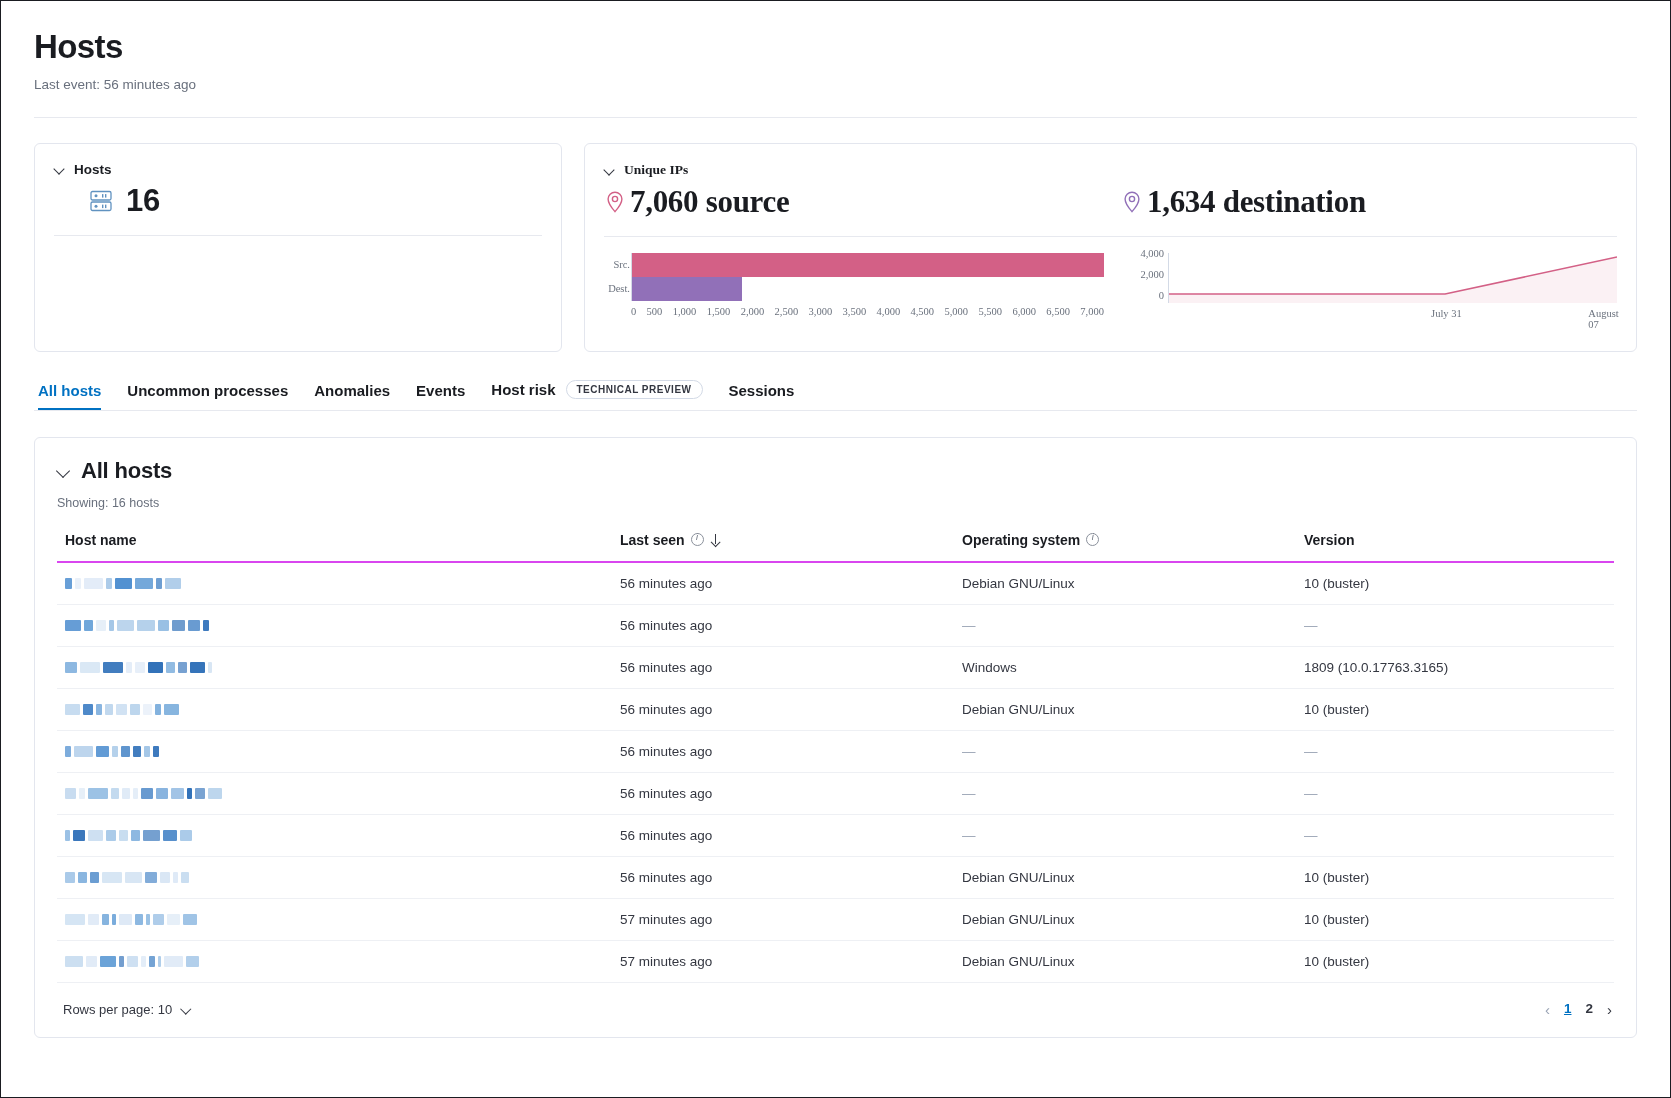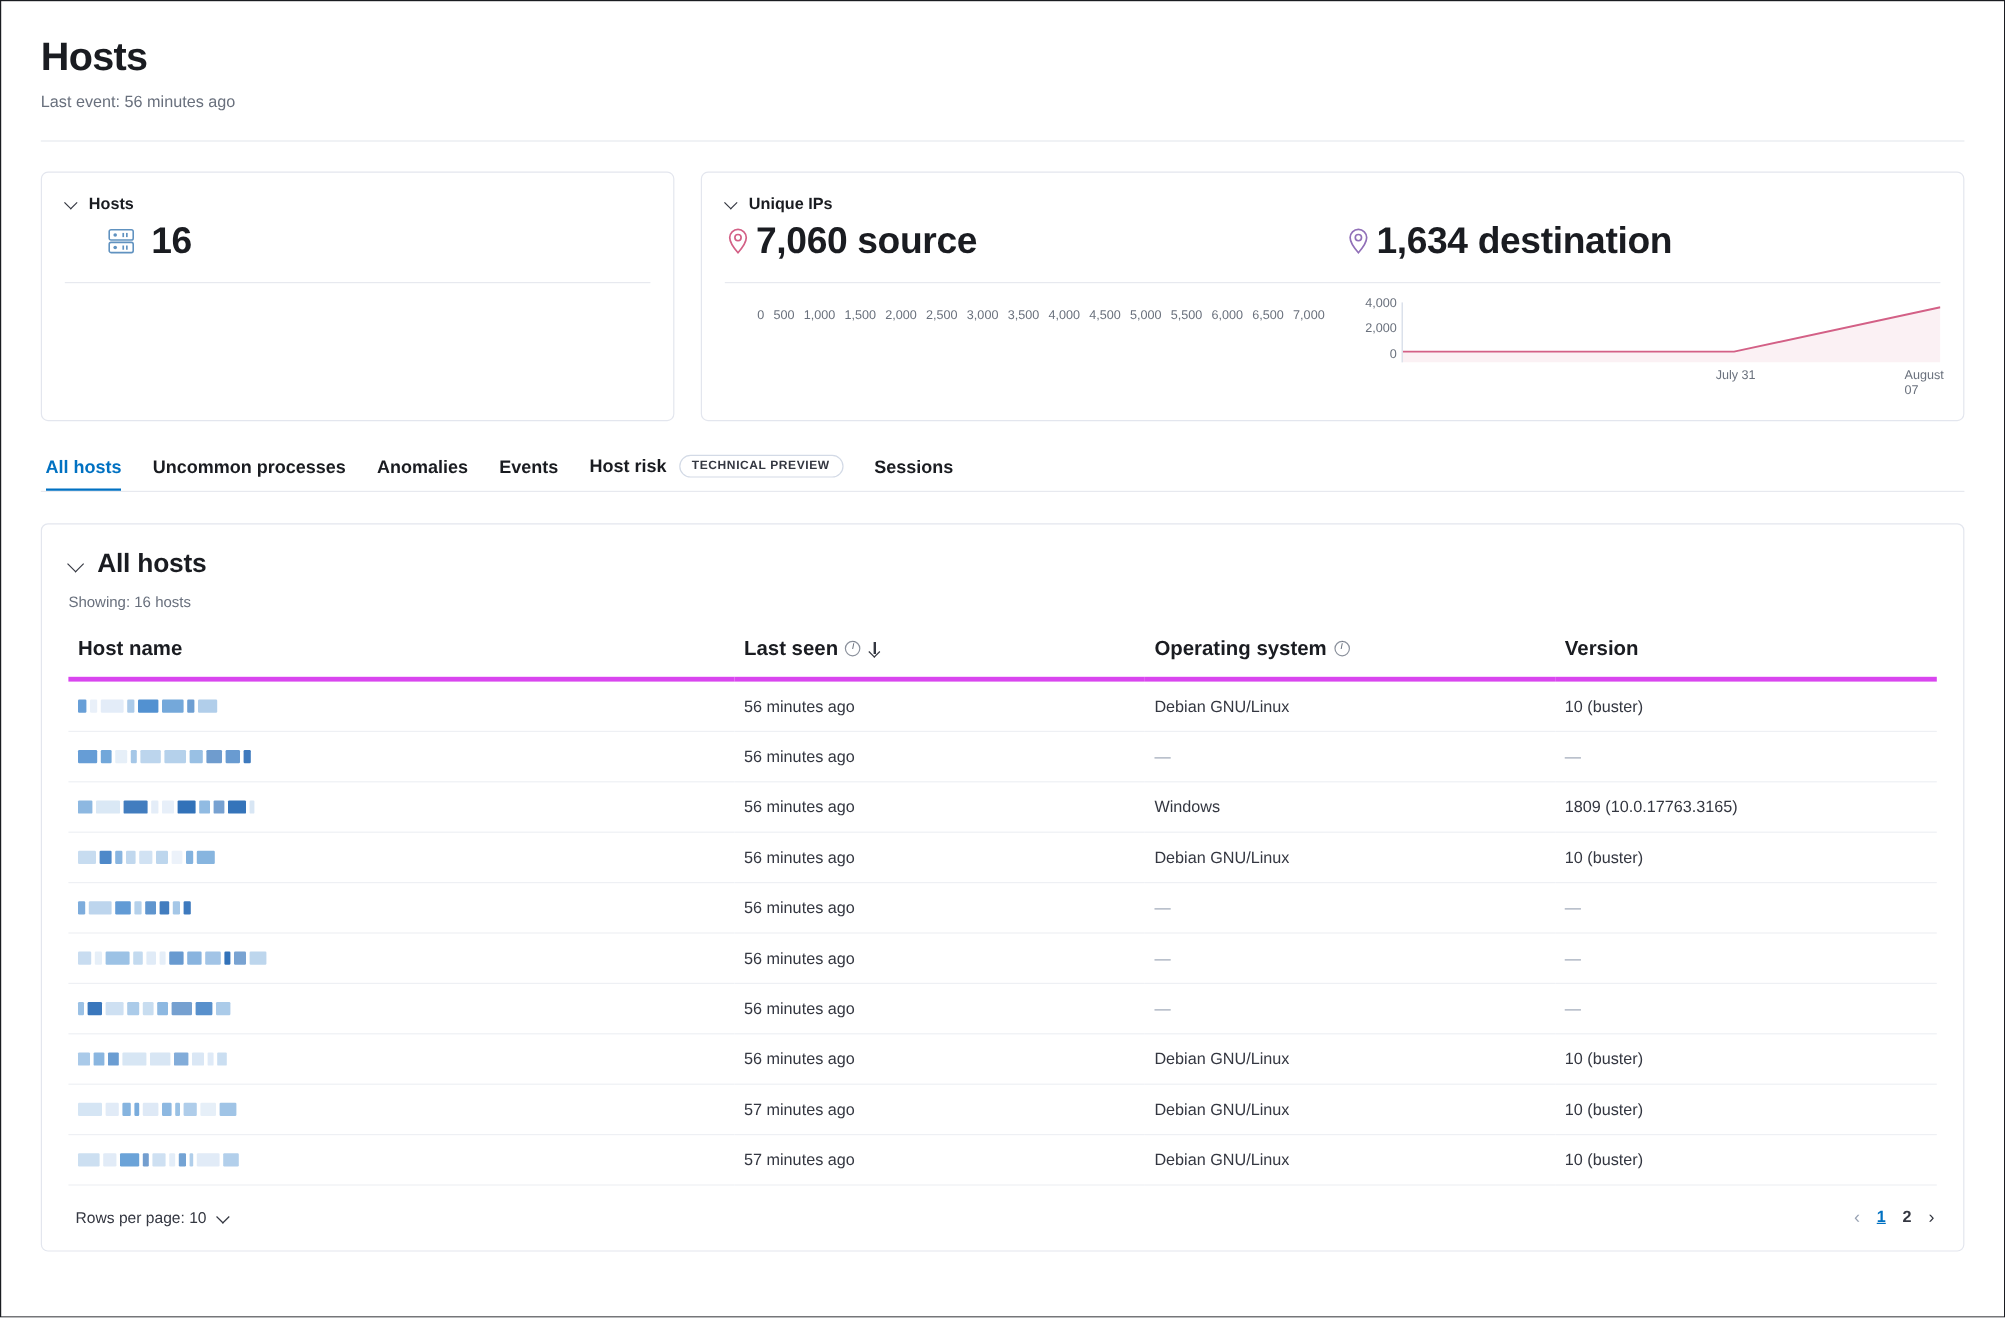--- a/index.html
+++ b/index.html
@@ -43,21 +43,21 @@
     gap: 22px;
     margin-top: 25px;
   }
   .card {
     background: #fff;
     border: 1px solid #e3e6ee;
     border-radius: 6px;
     padding: 18px 19px 16px 19px;
   }
   .card-hosts { width: 528px; }
-  .card-ips { flex: 1; }
+  .card-ips { flex: 1; font-family: Liberation Serif, serif; }
 
   .card-head {
     display: flex;
     align-items: center;
     gap: 8px;
     font-size: 13.5px;
     font-weight: 700;
     color: #1a1c21;
   }
   .chev {
@@ -249,25 +249,25 @@
 
   
   table.hosts {
     width: 100%;
     border-collapse: collapse;
     margin-top: 22px;
     table-layout: fixed;
   }
   table.hosts th {
     text-align: left;
-    font-size: 17px;
+    font-size: 14px;
     font-weight: 700;
     color: #1a1c21;
     padding: 0 0 13px 8px;
-    border-bottom: 4px solid #d946ef;
+    border-bottom: 2px solid #d946ef;
   }
   table.hosts th .hdr { display: flex; align-items: center; gap: 6px; }
   .info-ic {
     display: inline-block;
     width: 13px; height: 13px;
     border: 1px solid #8b919c;
     border-radius: 50%;
     position: relative;
   }
   .info-ic::after {
@@ -438,20 +438,30 @@
             </span>
             <span class="stat-value">1,634 destination</span>
           </div>
         </div>
 
         <div class="card-divider"></div>
 
         <div class="ip-charts">
 
           <div class="barchart">
+            <div class="bar-rows">
+              <div class="bar-row">
+                <span class="bar-label">Src.</span>
+                <div class="bar bar-src" id="bar-src" style="width: 100.86%;"></div>
+              </div>
+              <div class="bar-row">
+                <span class="bar-label">Dest.</span>
+                <div class="bar bar-dest" id="bar-dest" style="width: 23.34%;"></div>
+              </div>
+            </div>
             <div class="bar-axis" id="bar-axis">
                 <span>0</span>
                 <span>500</span>
                 <span>1,000</span>
                 <span>1,500</span>
                 <span>2,000</span>
                 <span>2,500</span>
                 <span>3,000</span>
                 <span>3,500</span>
                 <span>4,000</span>

